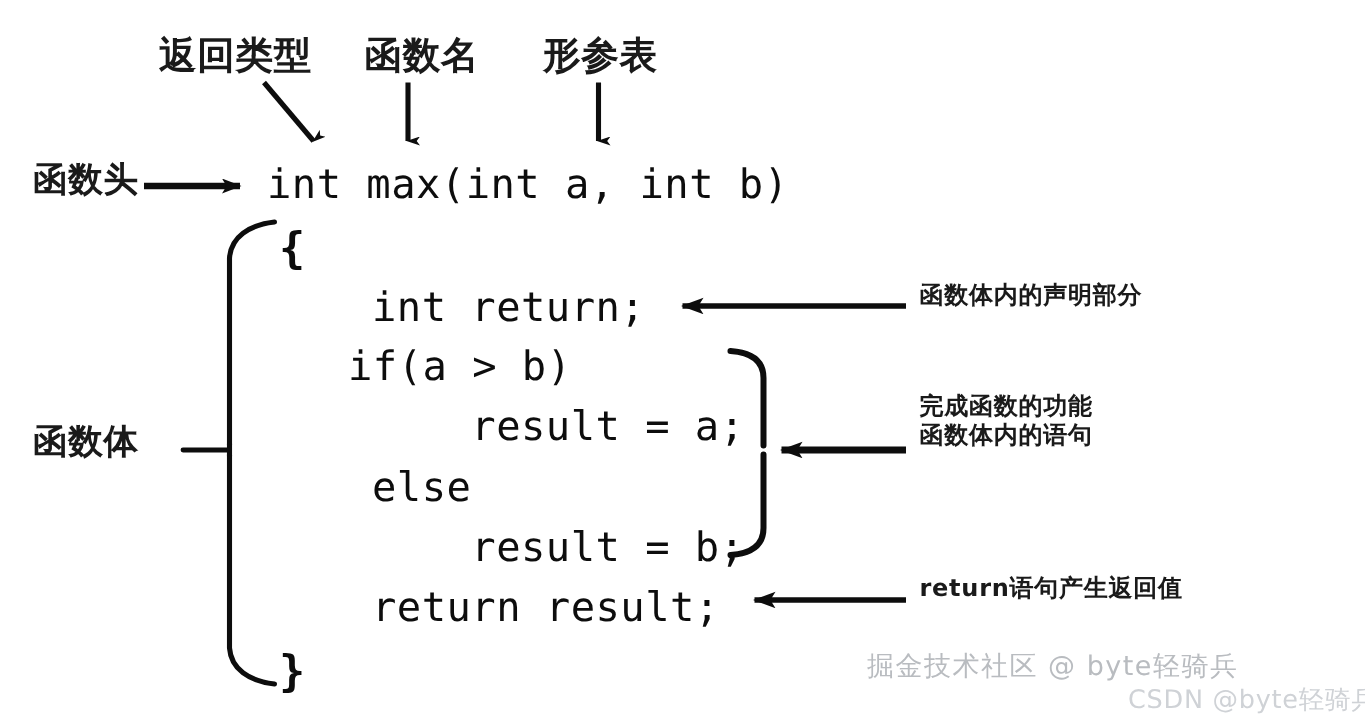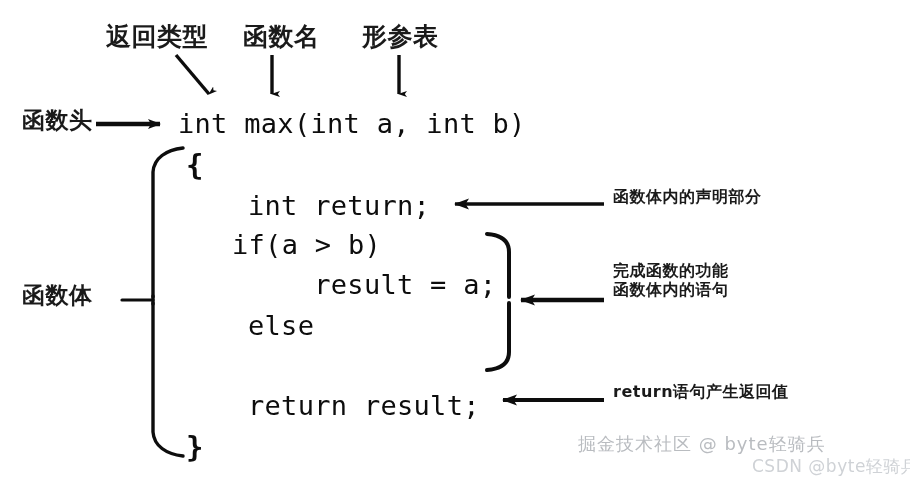--- a/index.html
+++ b/index.html
@@ -103,20 +103,21 @@
   <div class="brace-glyph" style="left:186px; top:148px;">{</div>
 
   <div class="code-line" style="left:248px; top:190px;">int return;</div>
 
   <div class="code-line" style="left:232px; top:229px;">if(a &gt; b)</div>
 
   <div class="code-line" style="left:248px; top:269px;">    result = a;</div>
 
   <div class="code-line" style="left:248px; top:310px;">else</div>
 
+  <div class="code-line" style="left:248px; top:350px;">    result = b;</div>
 
   <div class="code-line" style="left:248px; top:390px;">return result;</div>
 
   <div class="brace-glyph" style="left:186px; top:430px;">}</div>
 
   <div class="abs cn-label cn-right" style="left:613px; top:188px;">函数体内的声明部分</div>
 
   <div class="abs cn-label cn-right" style="left:613px; top:262px;">
     <div>完成函数的功能</div>
     <div>函数体内的语句</div>

